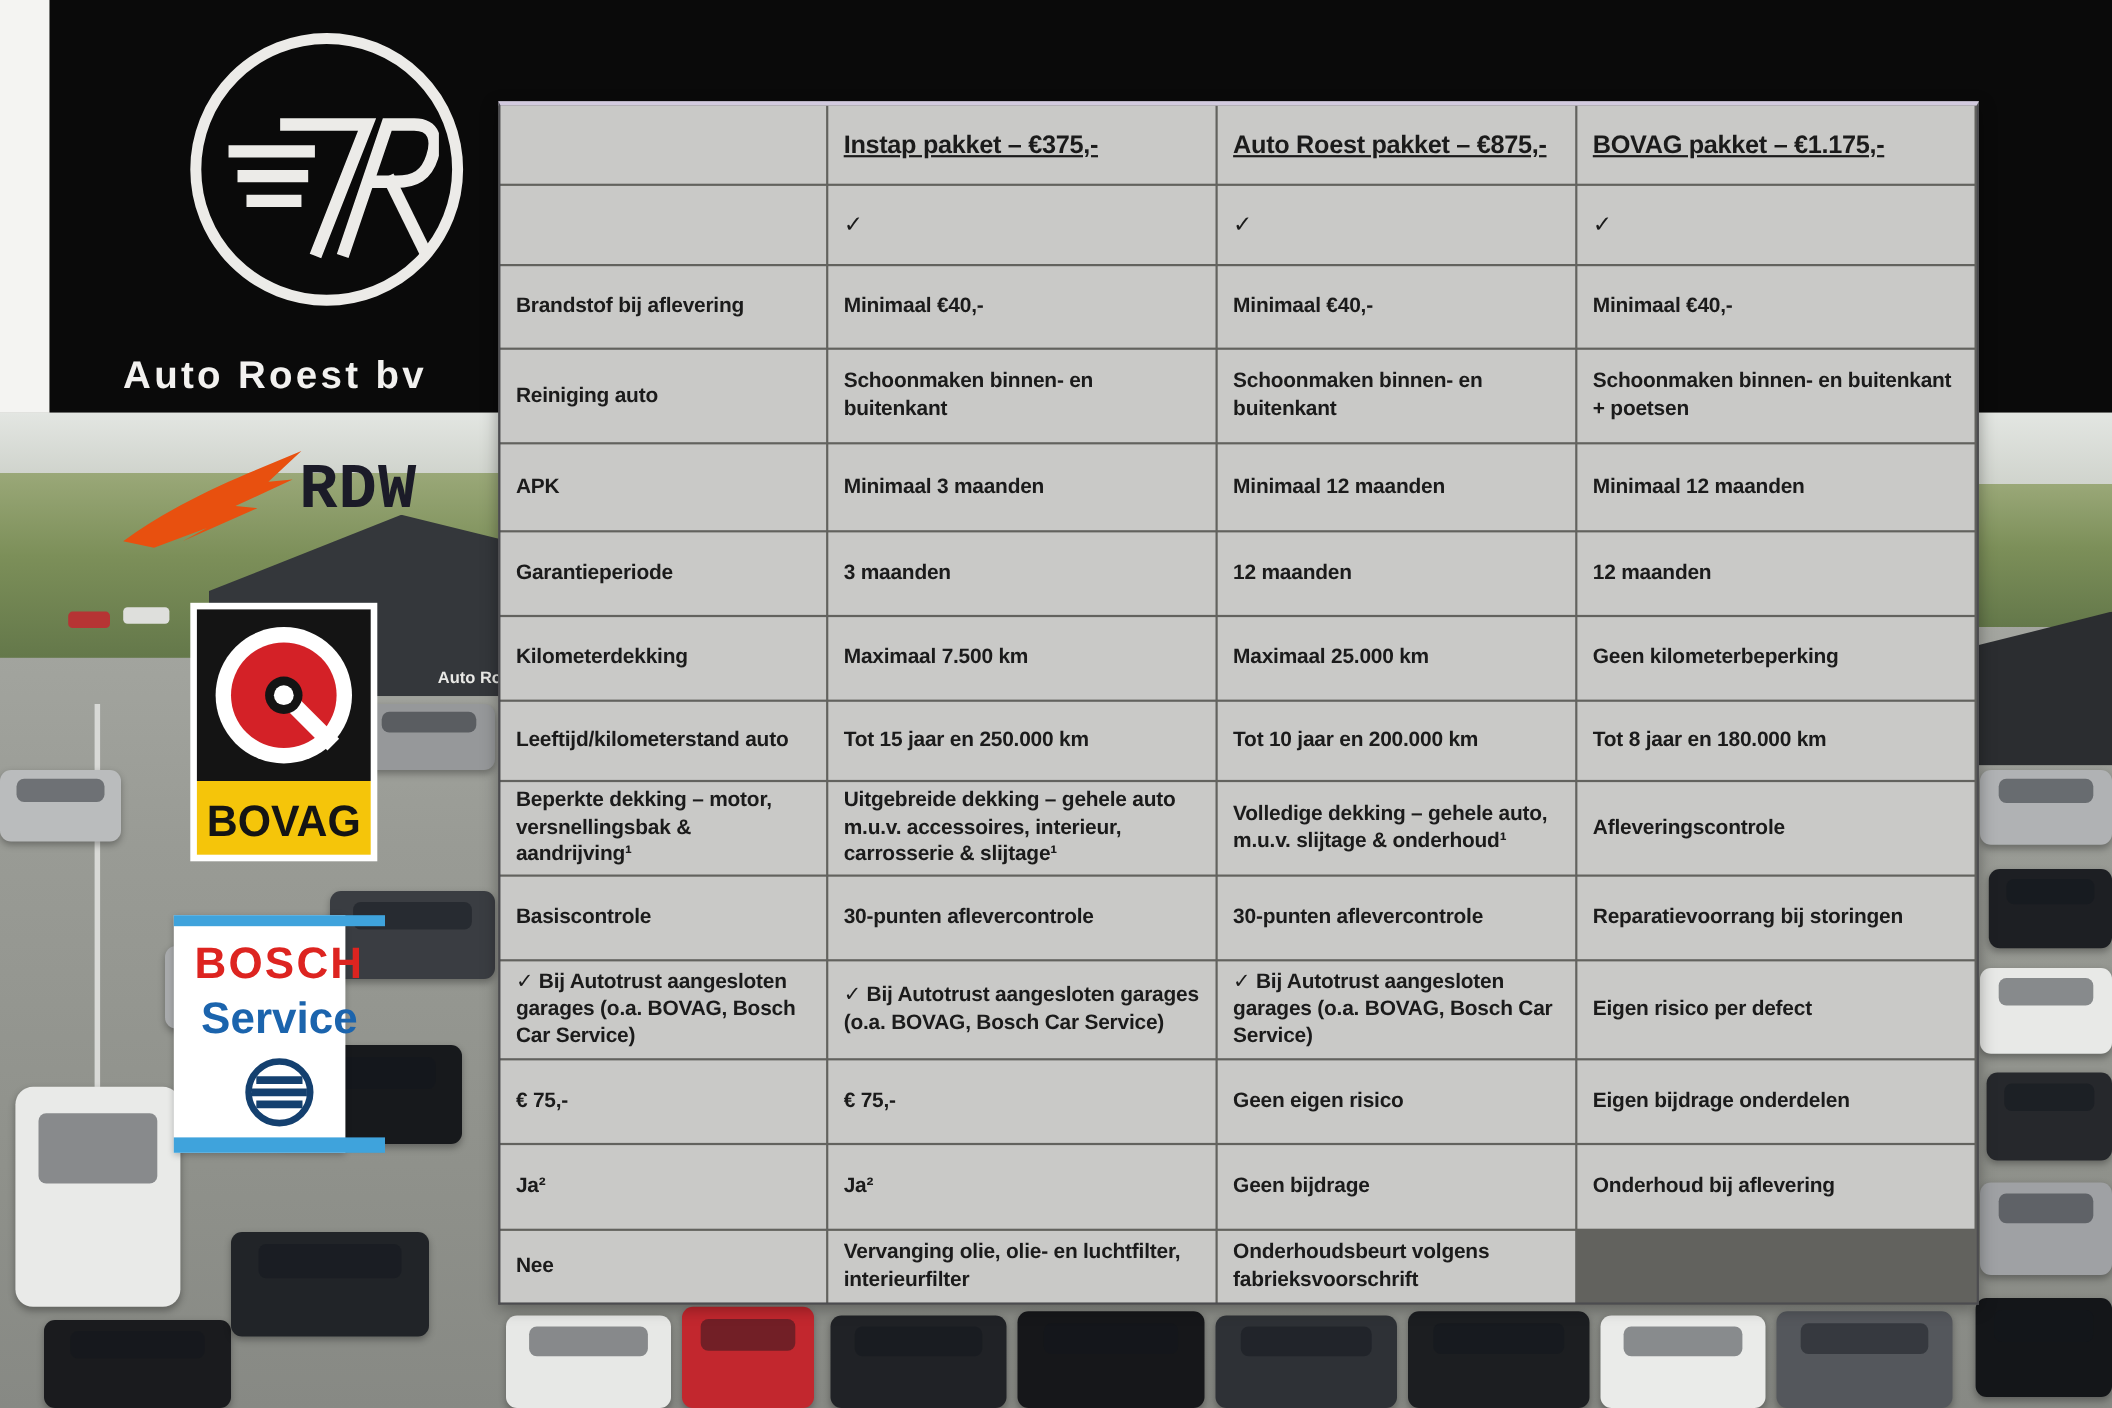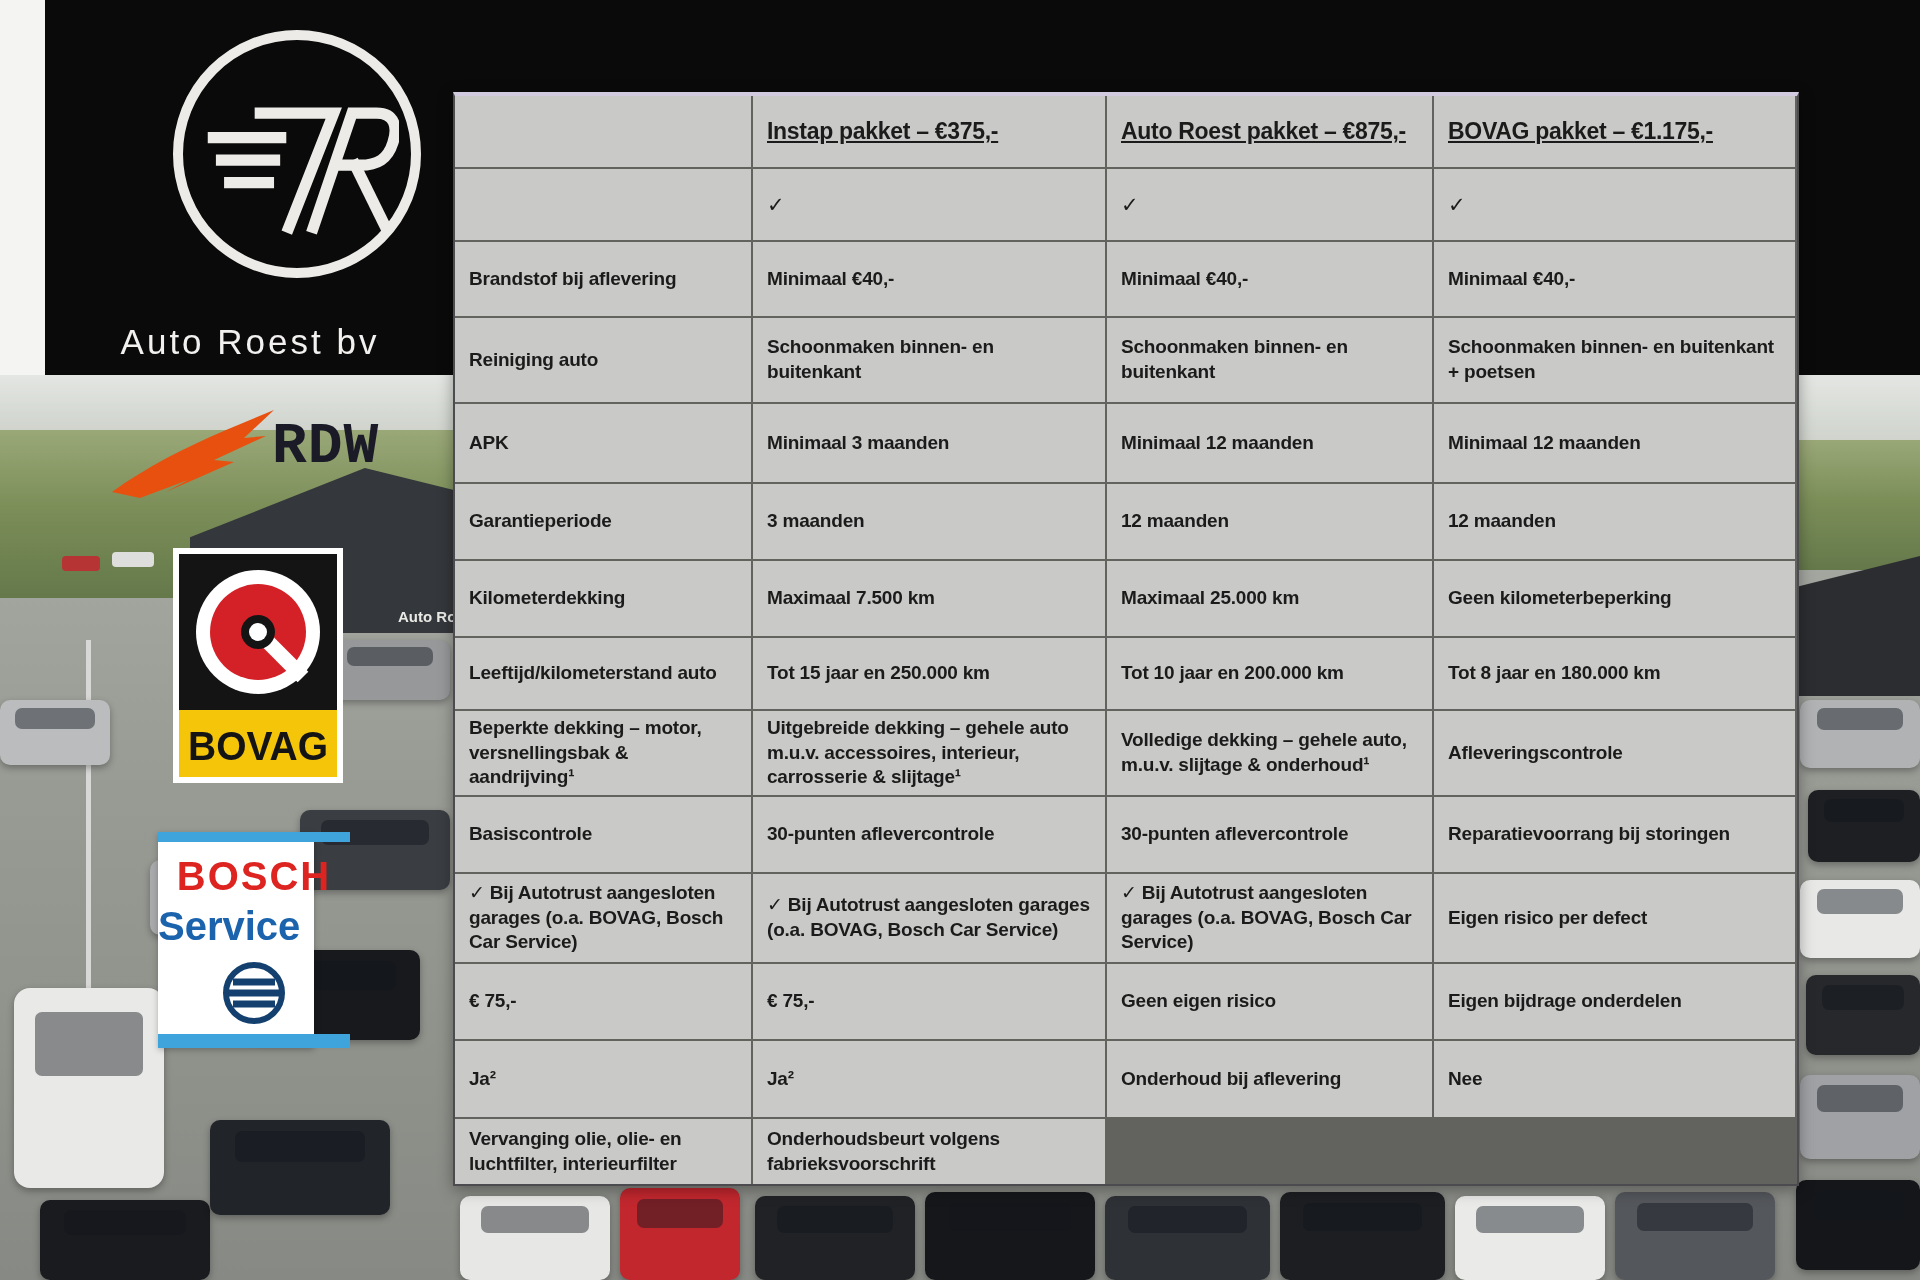--- a/index.html
+++ b/index.html
@@ -20,38 +20,38 @@
   .minicar{position:absolute;border-radius:4px;}
 
   
   .white-strip{position:absolute;left:0;top:0;width:45px;height:375px;background:#f4f4f2;}
   .band{position:absolute;left:45px;top:0;width:1875px;height:375px;background:#0a0a0a;}
 
   
   .ar-logo{position:absolute;left:45px;top:0;width:410px;height:375px;}
   .ar-ring{position:absolute;left:128px;top:30px;width:248px;height:248px;border:10px solid #ecebe8;border-radius:50%;box-sizing:border-box;}
   .ar-mono{position:absolute;left:150px;top:52px;width:204px;height:204px;}
-  .ar-name{position:absolute;left:0;top:322px;width:410px;text-align:center;color:#f2f1ef;font-size:35px;font-weight:normal;letter-spacing:3px;white-space:nowrap;}
+  .ar-name{position:absolute;left:0;top:322px;width:410px;text-align:center;color:#f2f1ef;font-size:35px;font-weight:bold;letter-spacing:3px;white-space:nowrap;}
 
   
   .rdw{position:absolute;left:110px;top:398px;width:300px;height:105px;}
   .rdw-swoosh{position:absolute;left:0;top:8px;width:170px;height:95px;}
   .rdw-word{position:absolute;left:162px;top:16px;font-family:Liberation Mono, monospace;font-size:58px;font-weight:bold;color:#1b1b28;letter-spacing:1px;}
 
   
   .bovag{position:absolute;left:173px;top:548px;width:170px;height:235px;background:#fff;padding:0;}
   .bovag svg{display:block;}
 
   
   .bosch{position:absolute;left:158px;top:832px;width:156px;height:216px;background:#fff;box-shadow:0 2px 6px rgba(0,0,0,.25);}
   .bosch-bar{position:absolute;left:0;width:192px;background:#3fa3dc;}
   .bosch-top{top:0;height:10px;}
   .bosch-bottom{bottom:0;height:14px;}
   .bosch-word1{position:absolute;left:0;top:22px;width:192px;text-align:center;color:#dd2420;font-size:40px;font-weight:bold;letter-spacing:2px;}
-  .bosch-word2{position:absolute;left:0;top:72px;width:192px;color:#1b64ad;font-size:40px;font-weight:bold;}
+  .bosch-word2{position:absolute;left:0;top:72px;width:192px;text-align:center;color:#1b64ad;font-size:40px;font-weight:bold;}
   .bosch-arm{position:absolute;left:61px;top:126px;width:70px;height:70px;}
 
   
   .pkg-table{position:absolute;left:453px;top:92px;width:1342px;
     display:grid;
     grid-template-columns:296px 352px 325px 361px;
     grid-template-rows:71px 71px 74px 84px 78px 75px 75px 71px 84px 75px 88px 75px 76px 65px;
     gap:2px;background:#62625e;
     border:2px solid #4c4c50;border-top:4px solid #d2cade;
     box-shadow:0 4px 14px rgba(0,0,0,.35);}
@@ -211,19 +211,20 @@
     <div class="cell">✓ Bij Autotrust aangesloten garages (o.a. BOVAG, Bosch Car Service)</div>
 
     <div class="cell">Eigen risico per defect</div>
     <div class="cell">€ 75,-</div>
     <div class="cell">€ 75,-</div>
     <div class="cell">Geen eigen risico</div>
 
     <div class="cell">Eigen bijdrage onderdelen</div>
     <div class="cell">Ja²</div>
     <div class="cell">Ja²</div>
+    <div class="cell">Geen bijdrage</div>
 
     <div class="cell">Onderhoud bij aflevering</div>
     <div class="cell">Nee</div>
     <div class="cell">Vervanging olie, olie- en luchtfilter, interieurfilter</div>
     <div class="cell">Onderhoudsbeurt volgens fabrieksvoorschrift</div>
   </div>
 </div>
 
 </body></html>

